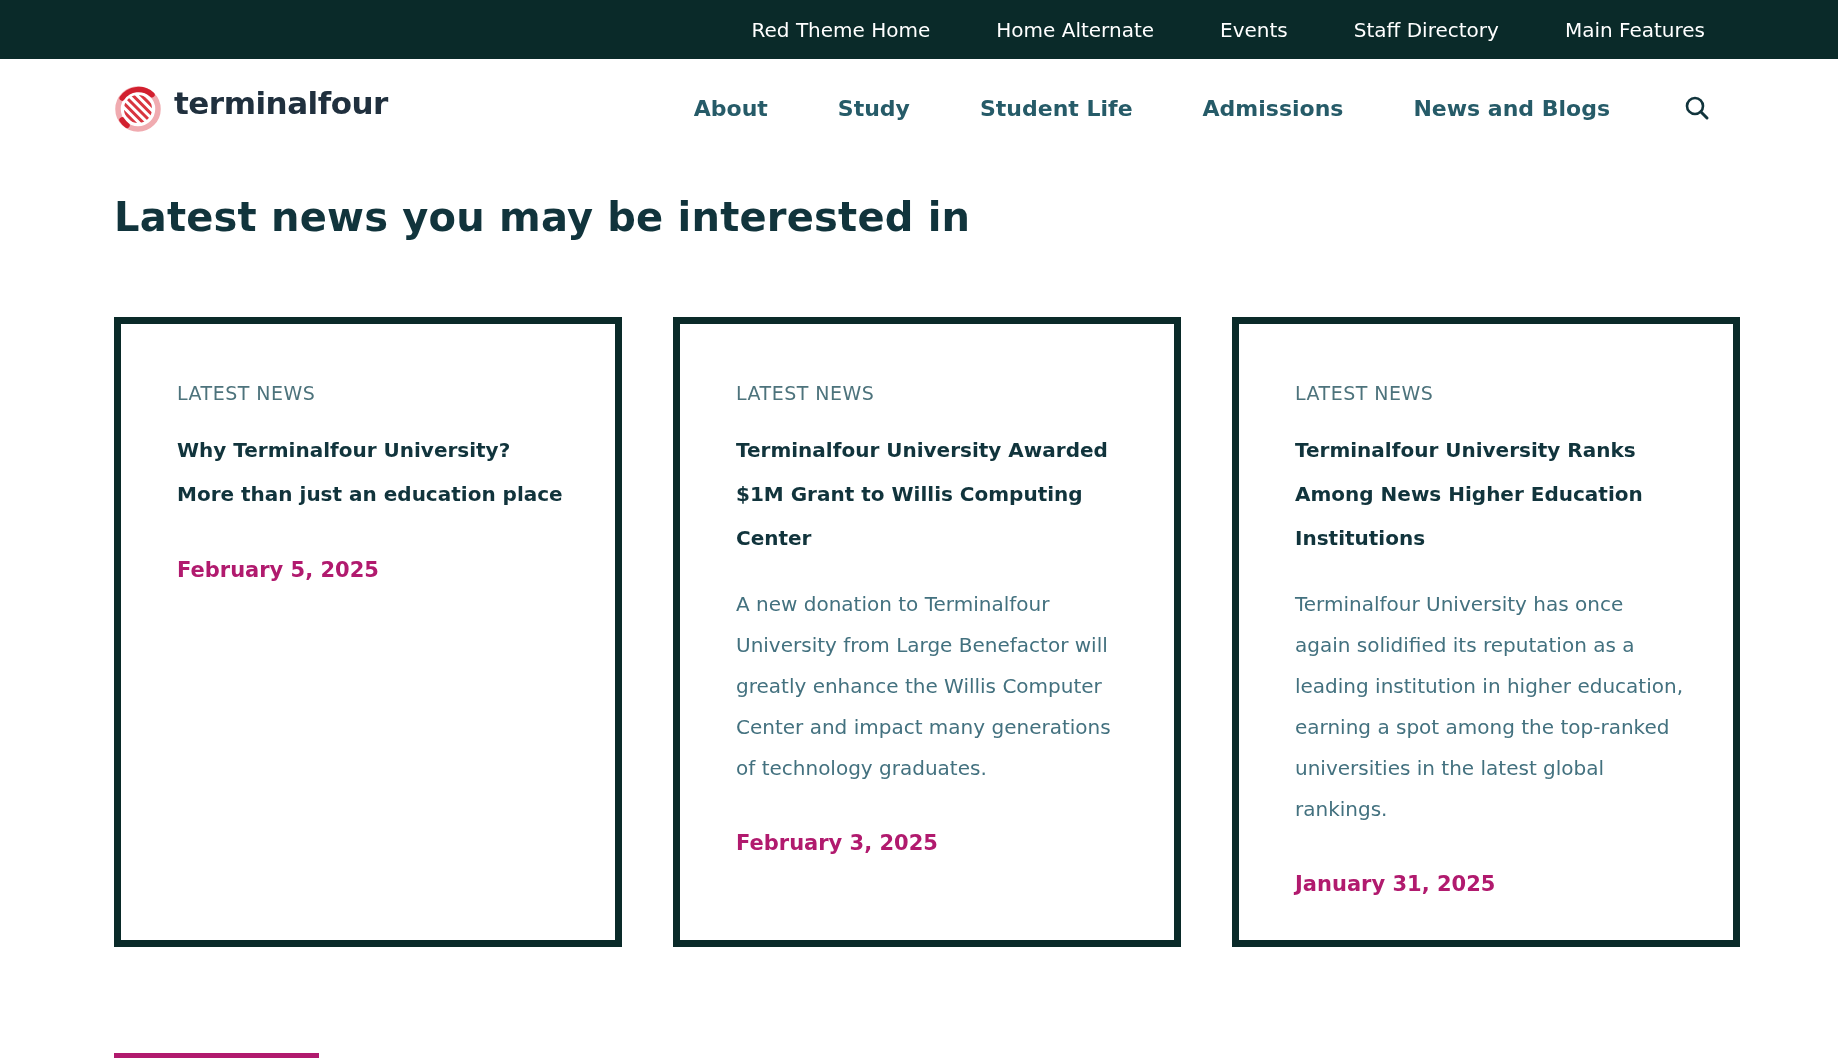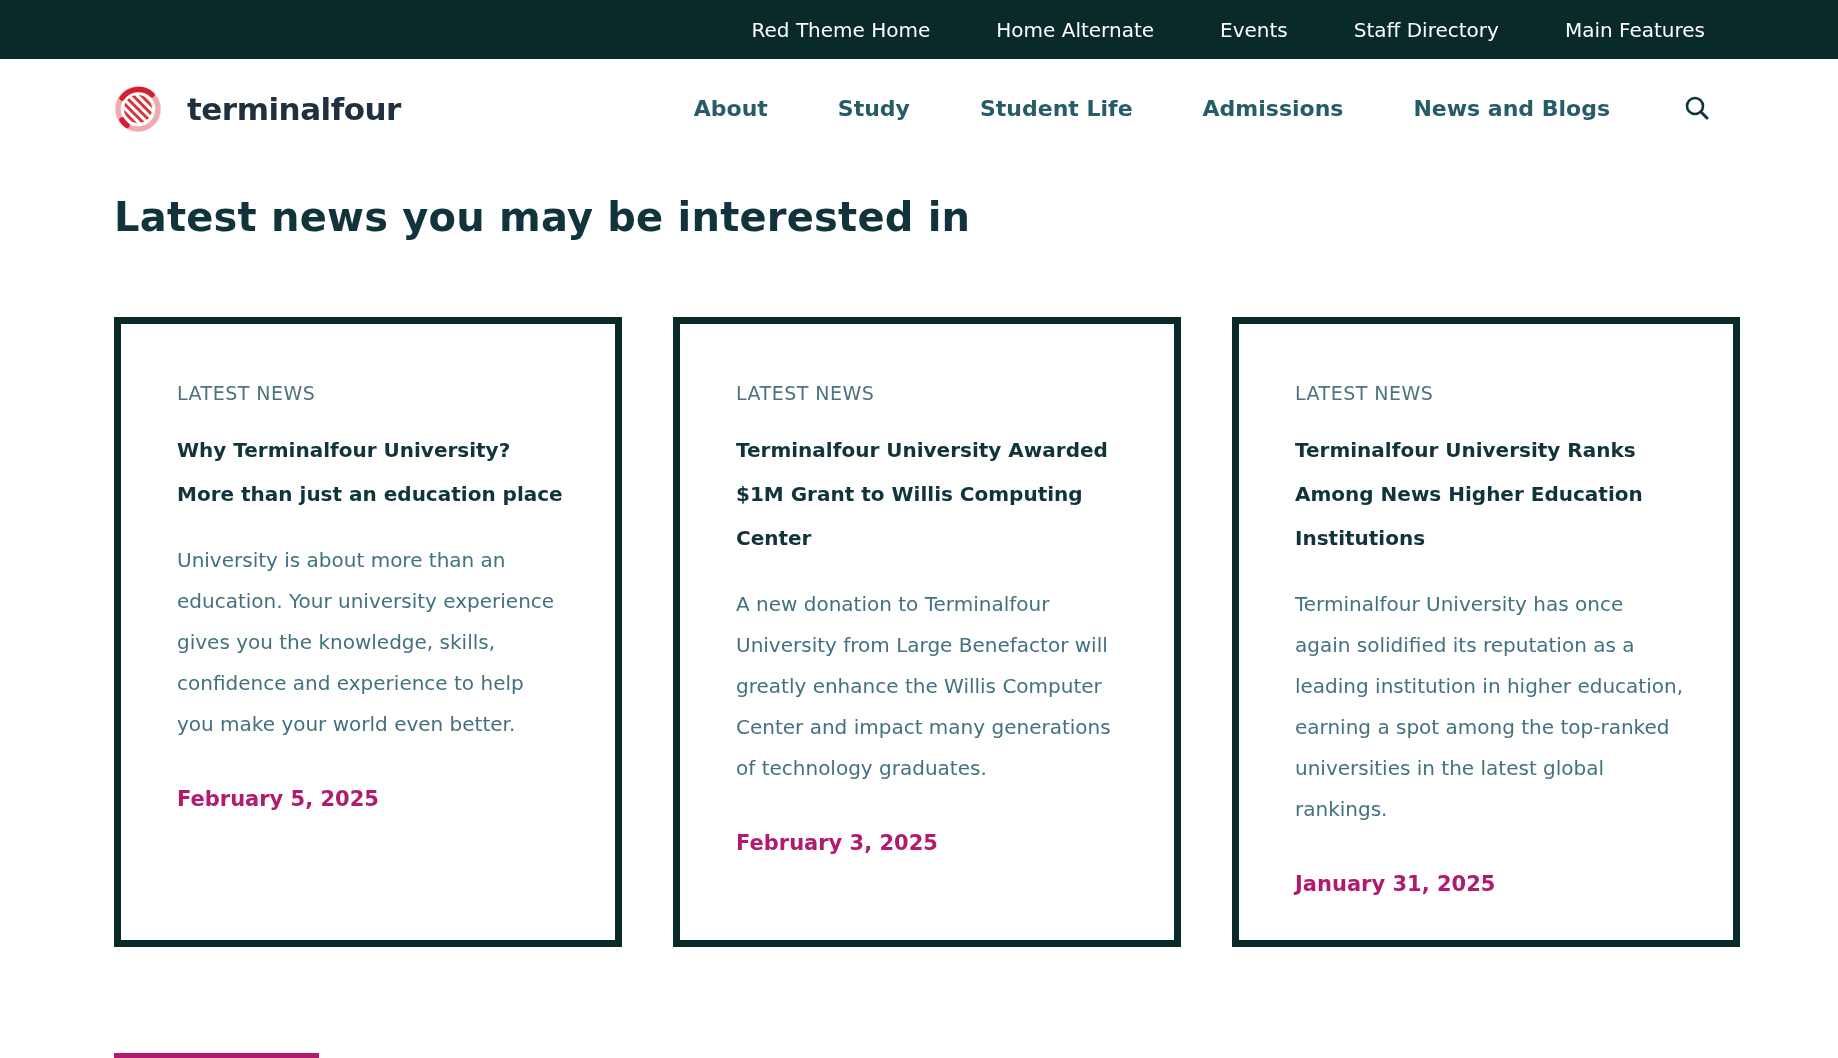--- a/index.html
+++ b/index.html
@@ -45,21 +45,21 @@
     display: flex;
     align-items: center;
   }
   .header-inner {
     width: 1626px;
     margin-left: 114px;
     display: flex;
     align-items: center;
     justify-content: space-between;
   }
-  .brand { display: flex; align-items: center; gap: 25px; text-decoration: none; cursor: pointer; }
+  .brand { display: flex; gap: 12px; text-decoration: none; cursor: pointer; }
   .brand-text {
     font-size: 31px;
     font-weight: 700;
     color: var(--wordmark);
     letter-spacing: -0.5px;
   }
   .main-nav { display: flex; align-items: center; column-gap: 70px; padding-right: 26px; }
   .main-nav-link {
     color: var(--nav);
     font-size: 22px;
@@ -194,21 +194,20 @@
 </header>
 
 <main class="container">
   <h1 class="page-title">Latest news you may be interested in</h1>
 
   <div class="cards">
 
     <article class="card">
       <div class="card-eyebrow">LATEST NEWS</div>
       <a class="card-title">Why Terminalfour University? More than just an education place</a>
-      <p class="card-body">University is about more than an education. Your university experience gives you the knowledge, skills, confidence and experience to help you make your world even better.</p>
       <div class="card-date">February 5, 2025</div>
     </article>
 
     <article class="card">
       <div class="card-eyebrow">LATEST NEWS</div>
       <a class="card-title">Terminalfour University Awarded $1M Grant to Willis Computing Center</a>
       <p class="card-body">A new donation to Terminalfour University from Large Benefactor will greatly enhance the Willis Computer Center and impact many generations of technology graduates.</p>
       <div class="card-date">February 3, 2025</div>
     </article>
 

